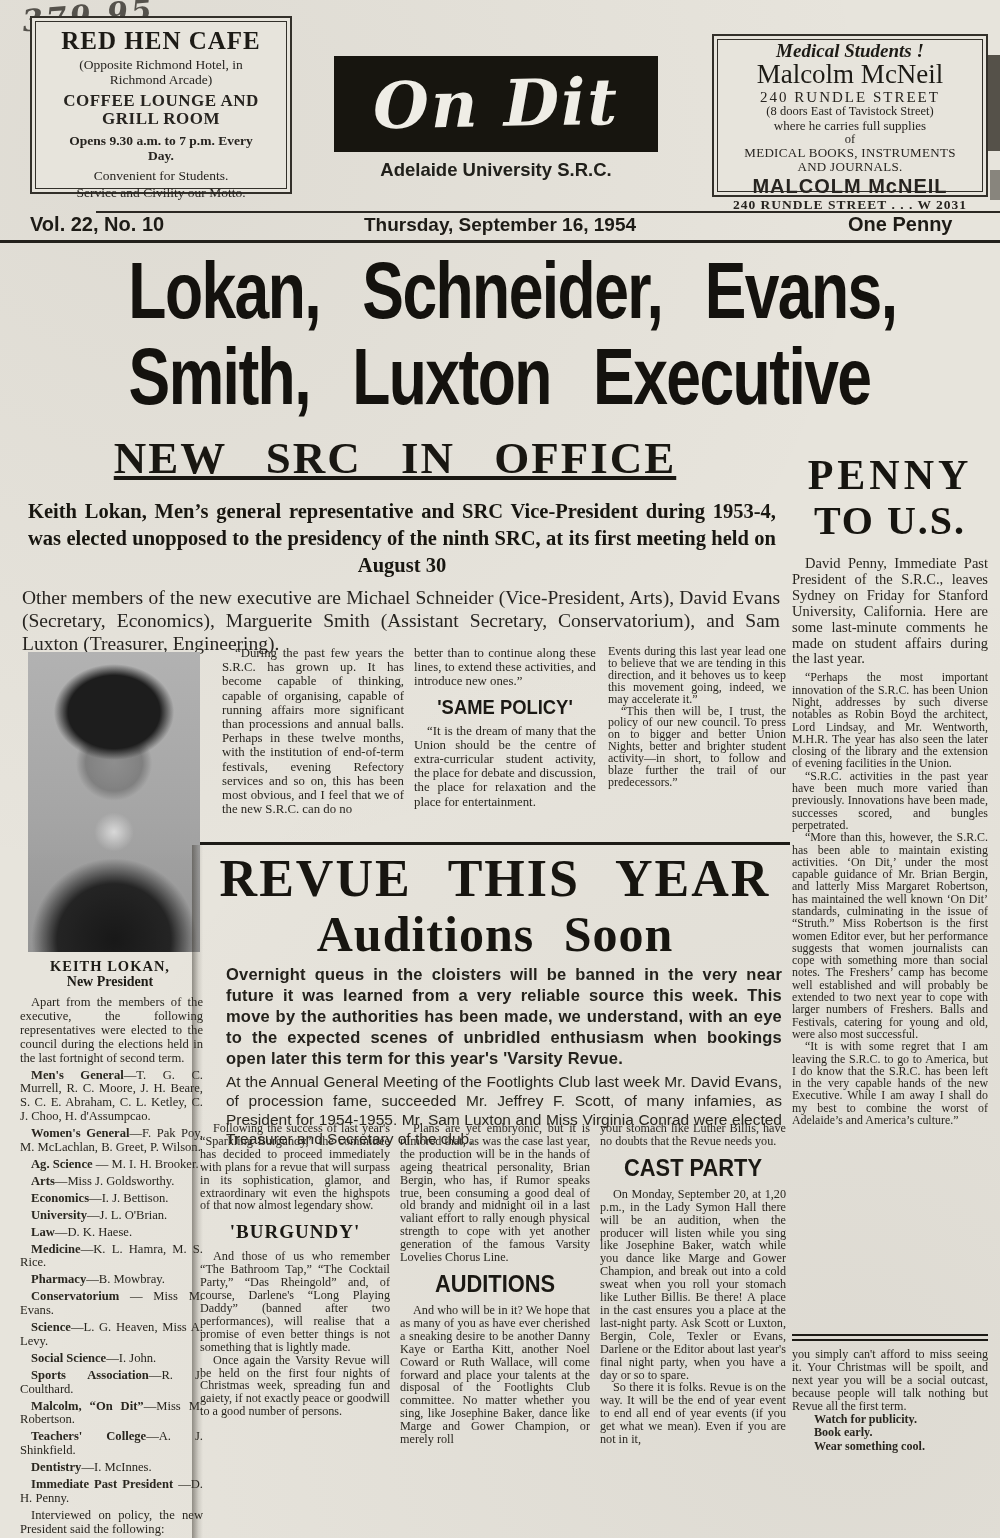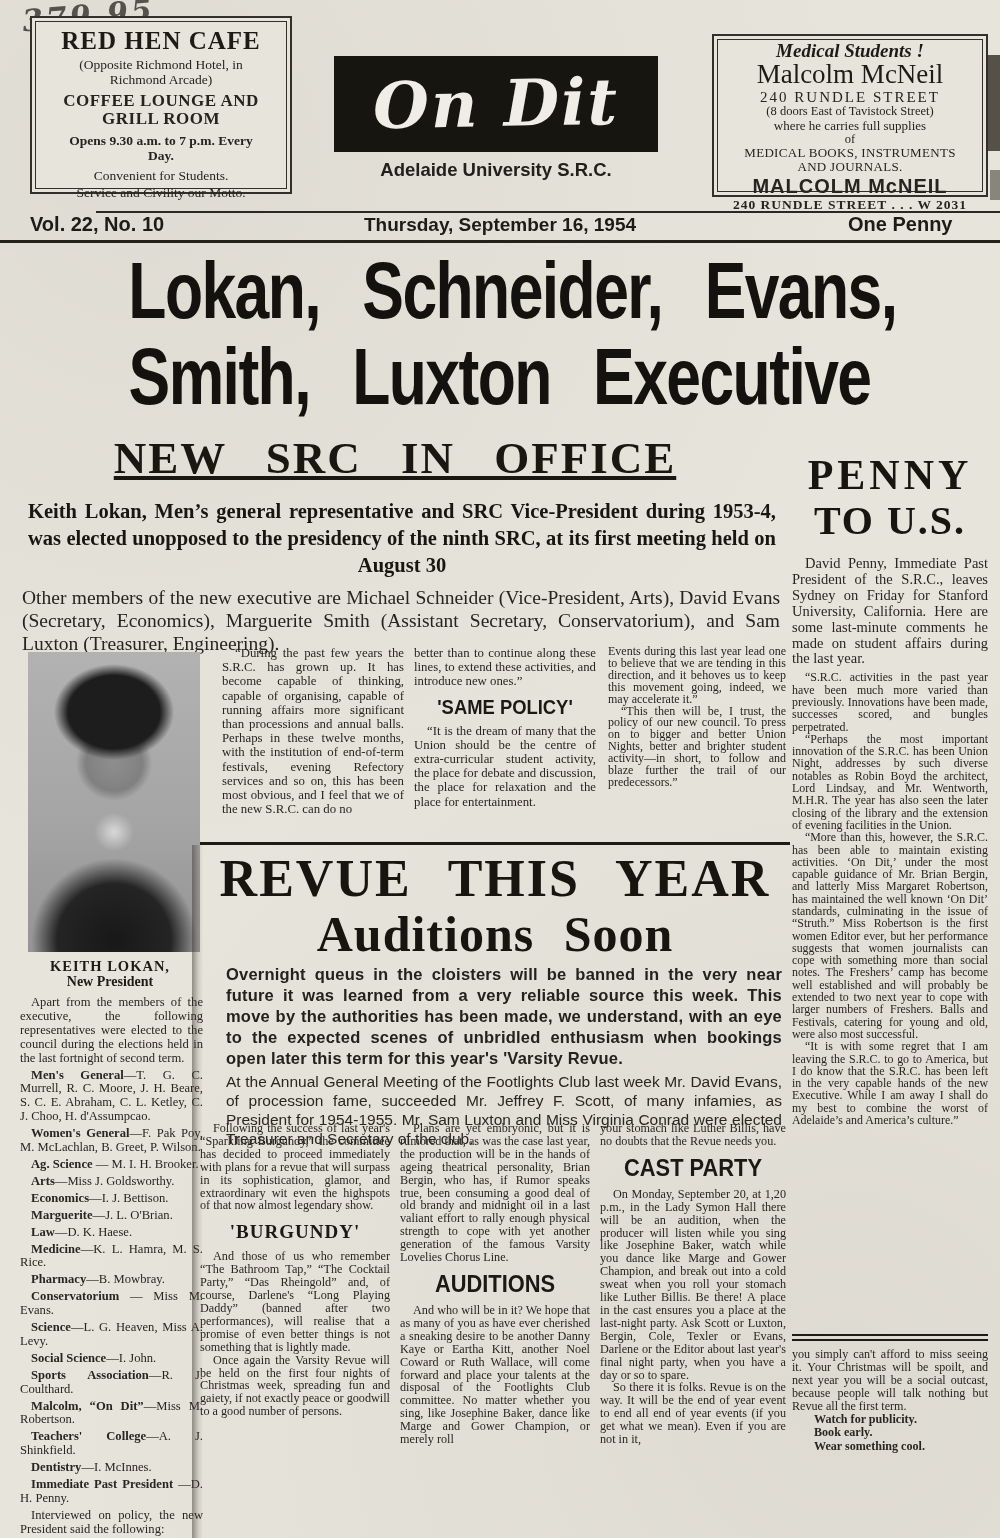--- a/index.html
+++ b/index.html
@@ -212,39 +212,39 @@
     <div class="c2">New President</div>
   </div>
 
   <div class="abs col leftlist serif">
     <p>Apart from the members of the executive, the following representatives were elected to the council during the elections held in the last fortnight of second term.</p>
     <p><b>Men's General</b><span>—T. G. C. Murrell, R. C. Moore, J. H. Beare, S. C. E. Abraham, C. L. Ketley, C. J. Choo, H. d'Assumpcao.</span></p>
     <p><b>Women's General</b><span>—F. Pak Poy, M. McLachlan, B. Greet, P. Wilson.</span></p>
     <p><b>Ag. Science</b><span> — M. I. H. Brooker.</span></p>
     <p><b>Arts</b><span>—Miss J. Goldsworthy.</span></p>
     <p><b>Economics</b><span>—I. J. Bettison.</span></p>
-    <p><b>Marguerite</b><span>—J. L. O'Brian.</span></p>
+    <p><b>University</b><span>—J. L. O'Brian.</span></p>
     <p><b>Law</b><span>—D. K. Haese.</span></p>
     <p><b>Medicine</b><span>—K. L. Hamra, M. S. Rice.</span></p>
     <p><b>Pharmacy</b><span>—B. Mowbray.</span></p>
     <p><b>Conservatorium</b><span> — Miss M. Evans.</span></p>
     <p><b>Science</b><span>—L. G. Heaven, Miss A. Levy.</span></p>
     <p><b>Social Science</b><span>—I. John.</span></p>
     <p><b>Sports Association</b><span>—R. J. Coulthard.</span></p>
     <p><b>Malcolm, “On Dit”</b><span>—Miss M. Robertson.</span></p>
     <p><b>Teachers' College</b><span>—A. J. Shinkfield.</span></p>
     <p><b>Dentistry</b><span>—I. McInnes.</span></p>
     <p><b>Immediate Past President</b><span> —D. H. Penny.</span></p>
     <p>Interviewed on policy, the new President said the following:</p>
   </div>
 
   <div class="abs col penny-body serif">
     <p class="lead-p">David Penny, Immediate Past President of the S.R.C., leaves Sydney on Friday for Stanford University, California. Here are some last-minute comments he made on student affairs during the last year.</p>
+    <p>“Perhaps the most important innovation of the S.R.C. has been Union Night, addresses by such diverse notables as Robin Boyd the architect, Lord Lindsay, and Mr. Wentworth, M.H.R. The year has also seen the later closing of the library and the extension of evening facilities in the Union.</p>
     <p>“S.R.C. activities in the past year have been much more varied than previously.  Innovations have been made, successes scored, and bungles perpetrated.</p>
-    <p>“Perhaps the most important innovation of the S.R.C. has been Union Night, addresses by such diverse notables as Robin Boyd the architect, Lord Lindsay, and Mr. Wentworth, M.H.R. The year has also seen the later closing of the library and the extension of evening facilities in the Union.</p>
     <p>“More than this, however, the S.R.C. has been able to maintain existing activities. ‘On Dit,’ under the most capable guidance of Mr. Brian Bergin, and latterly Miss Margaret Robertson, has maintained the well known ‘On Dit’ standards, culminating in the issue of “Struth.”  Miss Robertson is the first women Editor ever, but her performance suggests that women journalists can cope with something more than social notes. The Freshers’ camp has become well established and will probably be extended to two next year to cope with larger numbers of Freshers. Balls and Festivals, catering for young and old, were also most successful.</p>
     <p>“It is with some regret that I am leaving the S.R.C. to go to America, but I do know that the S.R.C. has been left in the very capable hands of the new Executive.  While I am away I shall do my best to combine the worst of Adelaide’s and America’s culture.”</p>
   </div>
   <div class="abs penny-rule"></div>
   <div class="abs col penny-cont serif">
     <p class="ni">you simply can't afford to miss seeing it.  Your Christmas will be spoilt, and next year you will be a social outcast, because people will talk nothing but Revue all the first term.</p>
     <p class="b">Watch for publicity.</p>
     <p class="b">Book early.</p>
     <p class="b">Wear something cool.</p>
   </div>

